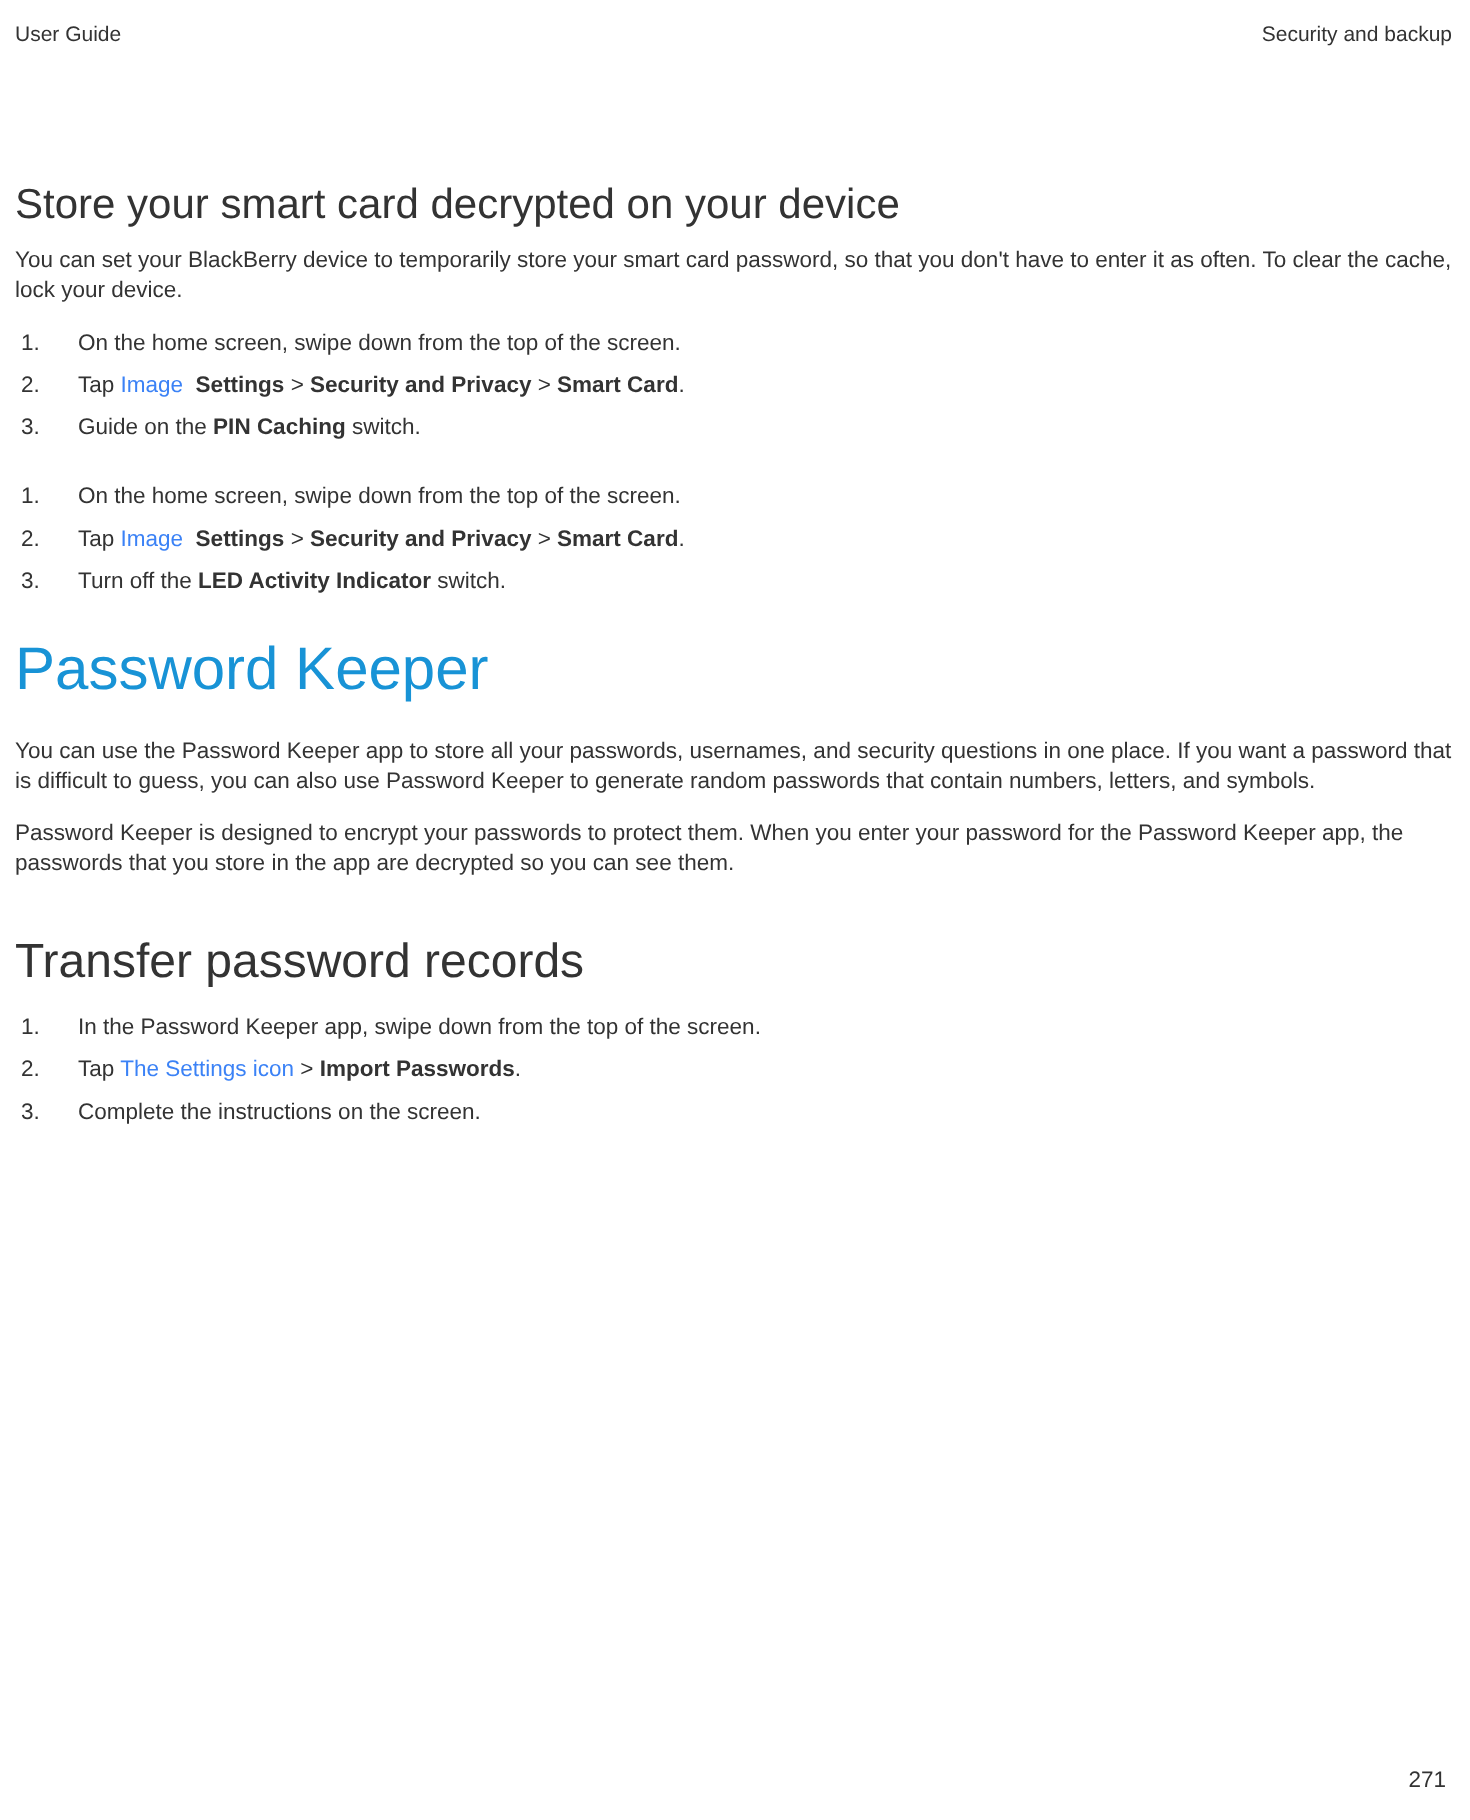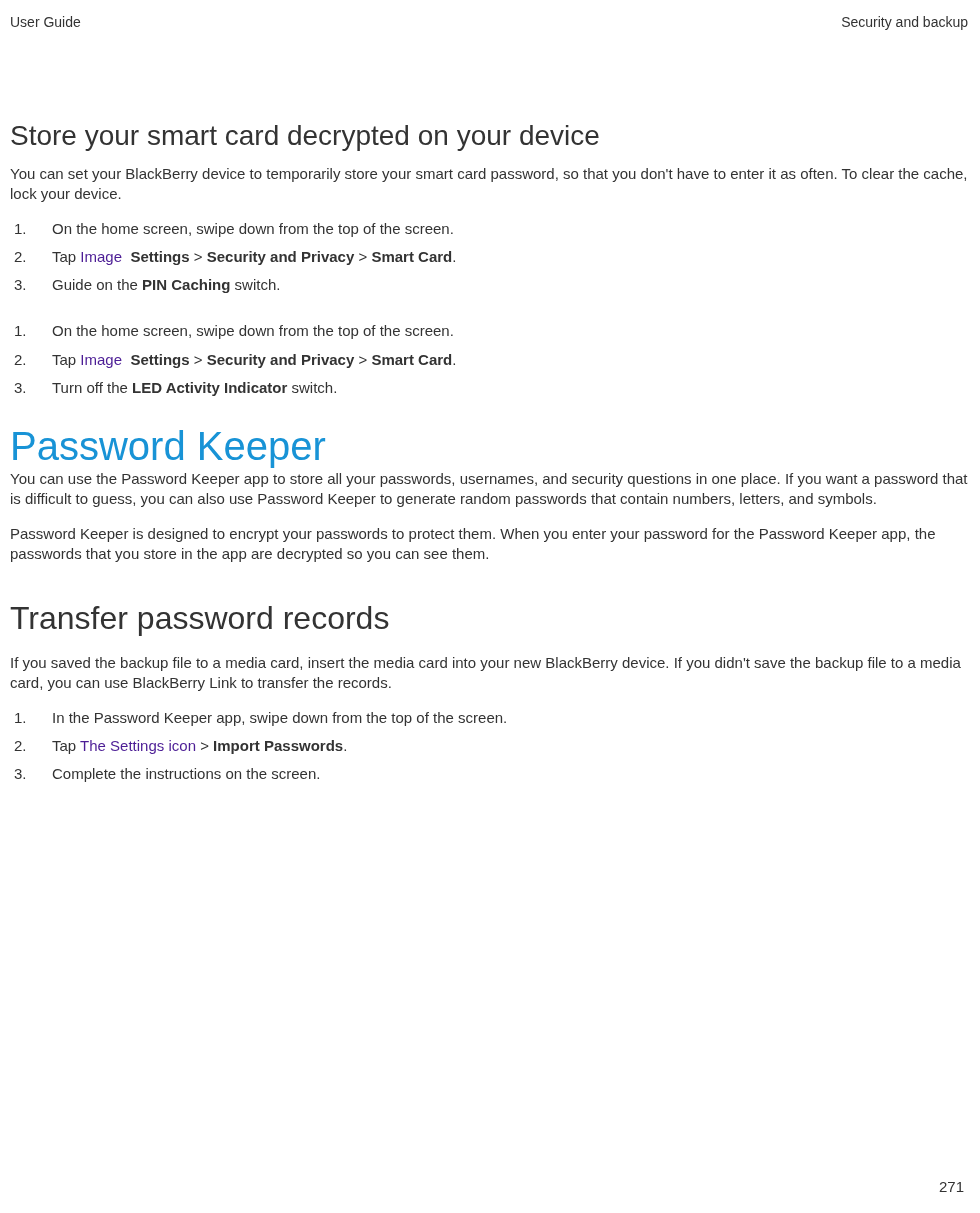--- a/index.html
+++ b/index.html
@@ -53,27 +53,28 @@
       width: 38px;
       flex-shrink: 0;
     }
     .list-text {
       flex: 1;
     }
     .bold {
       font-weight: 700;
     }
     .red {
-      color: #4c1d95;
+      color: #3b82f6;
     }
     .section-h1 {
       font-size: 40px;
       font-weight: 400;
       color: #1893d6;
       margin-top: 26px;
+      margin-bottom: 22px;
     }
     .page-number {
       position: absolute;
       bottom: 18px;
       right: 16px;
       font-size: 15px;
       color: #333333;
     }
     .block-gap {
       height: 22px;
@@ -128,21 +129,20 @@
     </div>
   </div>
 
   <h1 class="section-h1">Password Keeper</h1>
   <p class="paragraph">You can use the Password Keeper app to store all your passwords, usernames, and security questions in one place. If you want a password that is difficult to guess, you can also use Password Keeper to generate random passwords that contain numbers, letters, and symbols.</p>
   <p class="paragraph">Password Keeper is designed to encrypt your passwords to protect them. When you enter your password for the Password Keeper app, the passwords that you store in the app are decrypted so you can see them.</p>
 
   <div class="block-gap"></div>
 
   <h2 class="section-h2" style="font-size:32px;margin-bottom:16px;">Transfer password records</h2>
-  <p class="paragraph">If you saved the backup file to a media card, insert the media card into your new BlackBerry device. If you didn't save the backup file to a media card, you can use BlackBerry Link to transfer the records.</p>
   <div class="list">
     <div class="list-item">
       <span class="list-num">1.</span>
       <span class="list-text">In the Password Keeper app, swipe down from the top of the screen.</span>
     </div>
     <div class="list-item">
       <span class="list-num">2.</span>
       <span class="list-text">
         <span>Tap </span><span class="red">The Settings icon</span><span> &gt; </span><span class="bold">Import Passwords</span><span>.</span>
       </span>

